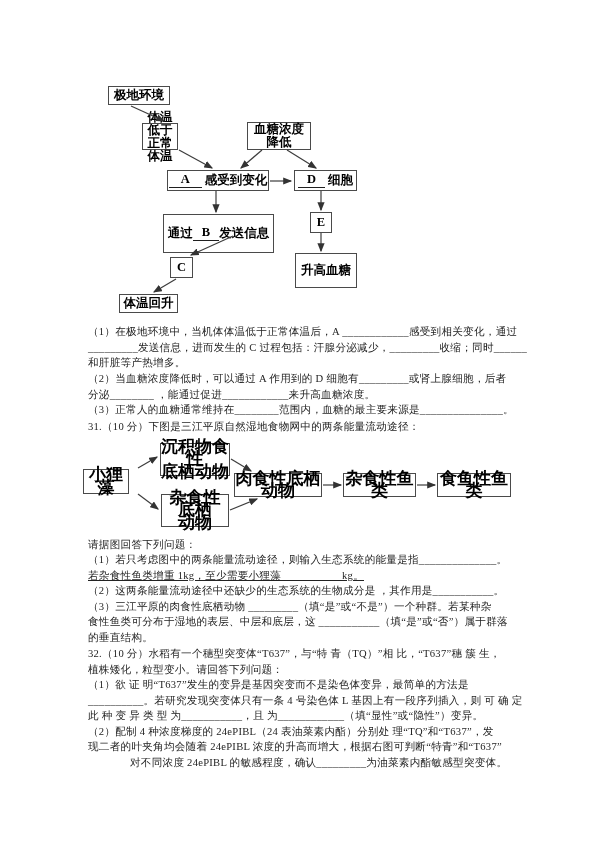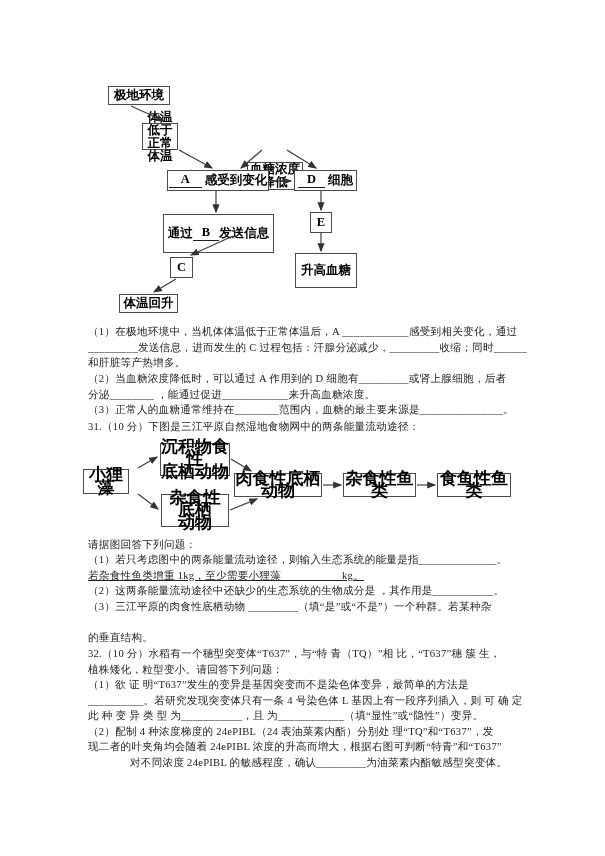--- a/index.html
+++ b/index.html
@@ -26,21 +26,21 @@
     <span>极地环境</span>
   </div>
 
   <div class="fbox d1" style="left:142px;top:123px;width:36px;height:27px;">
     <div>
       <div>体温低于</div>
       <div>正常体温</div>
     </div>
   </div>
 
-  <div class="fbox d1" style="left:247px;top:122px;width:56px;height:28px;margin-top:40px;">
+  <div class="fbox d1" style="left:247px;top:122px;width:64px;height:28px;">
     <div>
       <div>血糖浓度</div>
       <div>降低</div>
     </div>
   </div>
 
   <div class="fbox d1" style="left:167px;top:170px;width:102px;height:21px;">
     <span class="ublank">A</span>
       <span class="sfx">感受到变化</span>
   </div>
@@ -108,20 +108,21 @@
 
   <div class="fbox d2" style="left:437px;top:473px;width:74px;height:24px;">
     <span>食鱼性鱼类</span>
   </div>
 
   <div class="textline" style="top:538px;">请据图回答下列问题：</div>
   <div class="textline" style="top:553px;">（1）若只考虑图中的两条能量流动途径，则输入生态系统的能量是指______________。</div>
   <div class="textline" style="top:569px;text-decoration:underline;">若杂食性鱼类增重 1kg，至少需要小狸藻___________kg。</div>
   <div class="textline" style="top:584px;">（2）这两条能量流动途径中还缺少的生态系统的生物成分是 ，其作用是___________。</div>
   <div class="textline" style="top:600px;">（3）三江平原的肉食性底栖动物 _________（填“是”或“不是”）一个种群。若某种杂</div>
+  <div class="textline" style="top:615px;">食性鱼类可分布于湿地的表层、中层和底层，这 ___________（填“是”或“否”）属于群落</div>
   <div class="textline" style="top:631px;">的垂直结构。</div>
 
   <div class="textline" style="top:647px;">32.（10 分）水稻有一个穗型突变体“T637”，与“特 青（TQ）”相 比，“T637”穗 簇 生，</div>
   <div class="textline" style="top:663px;">植株矮化，粒型变小。请回答下列问题：</div>
   <div class="textline" style="top:678px;">（1）欲 证 明“T637”发生的变异是基因突变而不是染色体变异，最简单的方法是</div>
   <div class="textline" style="top:694px;">__________。若研究发现突变体只有一条 4 号染色体 L 基因上有一段序列插入，则 可 确 定</div>
   <div class="textline" style="top:709px;">此 种 变 异 类 型 为___________，且 为____________（填“显性”或“隐性”）变异。</div>
   <div class="textline" style="top:725px;">（2）配制 4 种浓度梯度的 24ePIBL（24 表油菜素内酯）分别处 理“TQ”和“T637”，发</div>
   <div class="textline" style="top:740px;">现二者的叶夹角均会随着 24ePIBL 浓度的升高而增大，根据右图可判断“特青”和“T637”</div>
   <div class="textline" style="top:756px;margin-left:42px;">对不同浓度 24ePIBL 的敏感程度，确认_________为油菜素内酯敏感型突变体。</div>

